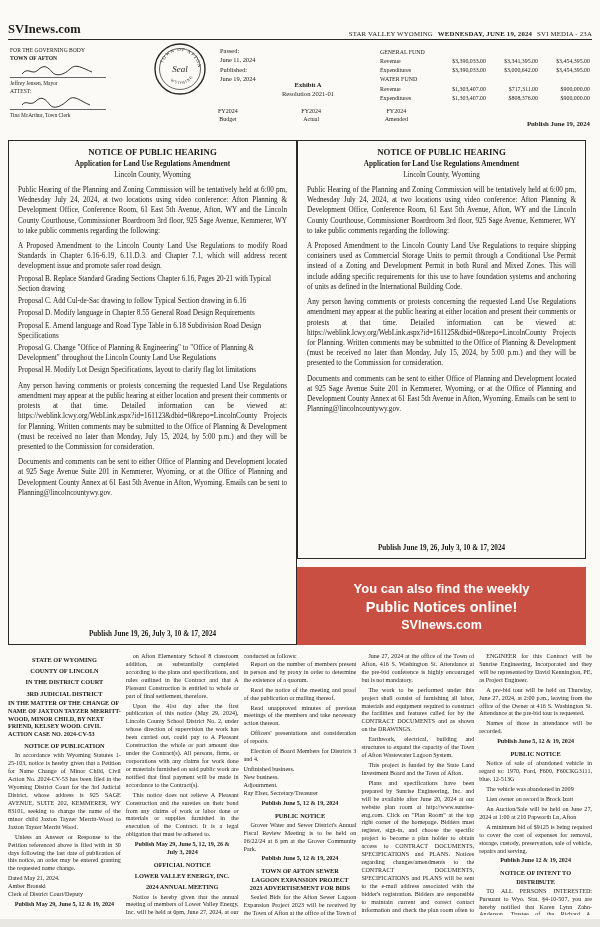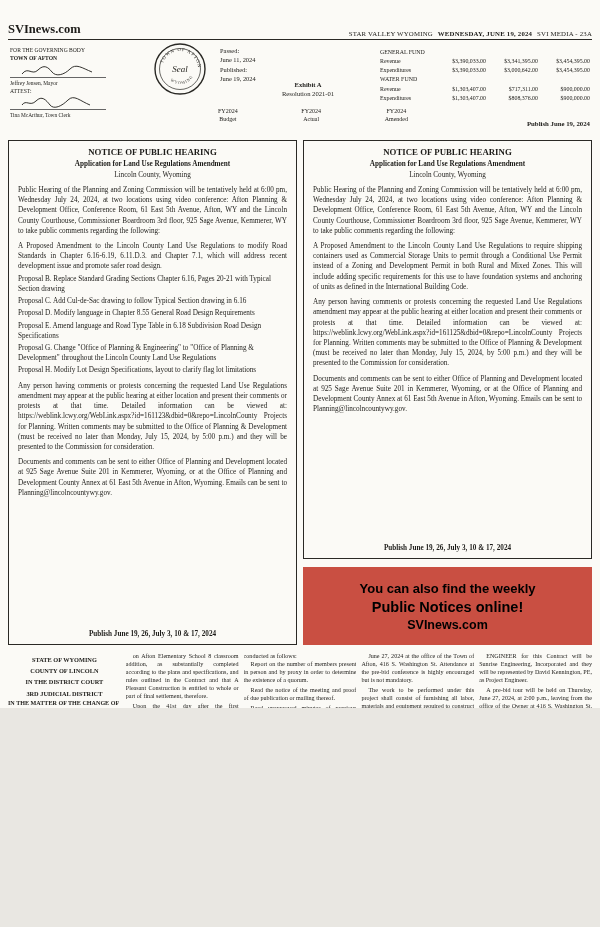--- a/index.html
+++ b/index.html
@@ -1,17 +1,17 @@
 <!DOCTYPE html>
 <html><head>
 <meta charset="utf-8">
 <style>
   html,body{margin:0;padding:0;}
   body{width:600px;height:927px;background:#e9e7e2;font-family:"Liberation Serif",serif;color:#1d1c19;}
-  .page{width:600px;height:708px;background:#fbfaf6;padding:22px 8px 6px;box-sizing:border-box;overflow:hidden;position:relative;}
+  .page{width:600px;height:919px;background:#fbfaf6;padding:22px 8px 6px;box-sizing:border-box;overflow:hidden;position:relative;}
   .b{font-weight:bold;}
   
   .topbar{display:flex;justify-content:space-between;align-items:flex-end;border-bottom:1px solid #2a2925;padding-bottom:2px;}
   .site{font-weight:bold;font-size:12.5px;}
   .dateline{font-size:6.8px;letter-spacing:.2px;}
   .dateline .b{margin:0 3px;}
   
   .masthead{position:relative;height:96px;}
   .gov{position:absolute;left:2px;top:6px;width:132px;font-size:5.6px;line-height:1.5;}
   .sig-svg{display:block;margin:2px 0 0 10px;}
@@ -19,33 +19,33 @@
   .seal-svg{position:absolute;left:146px;top:3px;}
   .passed{position:absolute;left:212px;top:6px;font-size:6.4px;line-height:1.45;}
   .exhibit{position:absolute;left:240px;top:40px;width:120px;text-align:center;font-size:6.6px;line-height:1.4;}
   .fycols{position:absolute;left:210px;top:68px;width:190px;display:flex;justify-content:space-between;text-align:center;font-size:6px;line-height:1.3;}
   .funds{position:absolute;right:2px;top:8px;width:210px;font-size:5.9px;line-height:1.55;}
   .frow{display:flex;}
   .frow .lab{width:54px;}
   .frow .val{width:52px;text-align:right;}
   .pub-right{position:absolute;right:2px;top:80px;font-size:6.8px;font-weight:bold;}
   
-  .boxes{display:flex;gap:6px;margin-top:4px;}
+  .boxes{display:flex;margin-top:4px;}
   .notice-box{border:1px solid #2a2925;width:289px;padding:5px 9px;box-sizing:border-box;font-size:7.2px;line-height:1.42;display:flex;flex-direction:column;height:505px;overflow:hidden;}
   .rightcol{width:289px;display:flex;flex-direction:column;}
   .rightcol .notice-box{height:419px;width:289px;}
   .box-pub{margin-top:auto;font-weight:bold;text-align:center;font-size:7.2px;padding-top:3px;}
   .notice-box .blk-h{font-size:8.8px;font-weight:bold;text-align:center;margin-bottom:1px;}
   .notice-box .blk-h2{font-weight:bold;text-align:center;}
   .notice-box .blk-c{text-align:center;}
   .notice-box .blk-hc{font-weight:bold;text-align:center;margin:5px 0;}
   .notice-box .blk-p{text-align:justify;margin:5px 0 0;}
   .notice-box .blk-li{margin-top:2px;text-align:left;}
   
-  .banner{margin-top:8px;height:78px;display:flex;flex-direction:column;justify-content:center;align-items:center;color:#000000;font-family:"Liberation Sans",sans-serif;gap:3px;}
+  .banner{margin-top:8px;height:78px;display:flex;flex-direction:column;justify-content:center;align-items:center;color:#ffffff;font-family:"Liberation Sans",sans-serif;gap:3px;}
   .bl1{font-size:13px;font-weight:bold;}
   .bl2{font-size:14.5px;font-weight:bold;}
   .bl3{font-size:12.5px;font-weight:bold;}
   
   .legals{display:flex;gap:5px;margin-top:8px;height:262px;overflow:hidden;}
   .col{width:112.8px;font-size:6.1px;line-height:1.3;overflow:hidden;}
   .col .blk-h{font-weight:bold;text-align:center;font-size:6.3px;margin:3px 5px 2px;}
   .col .blk-hl{font-weight:bold;text-align:left;margin:2px 0;}
   .col .blk-p{text-align:justify;text-indent:7px;margin-bottom:2px;}
   .col .blk-pl{text-align:left;}

